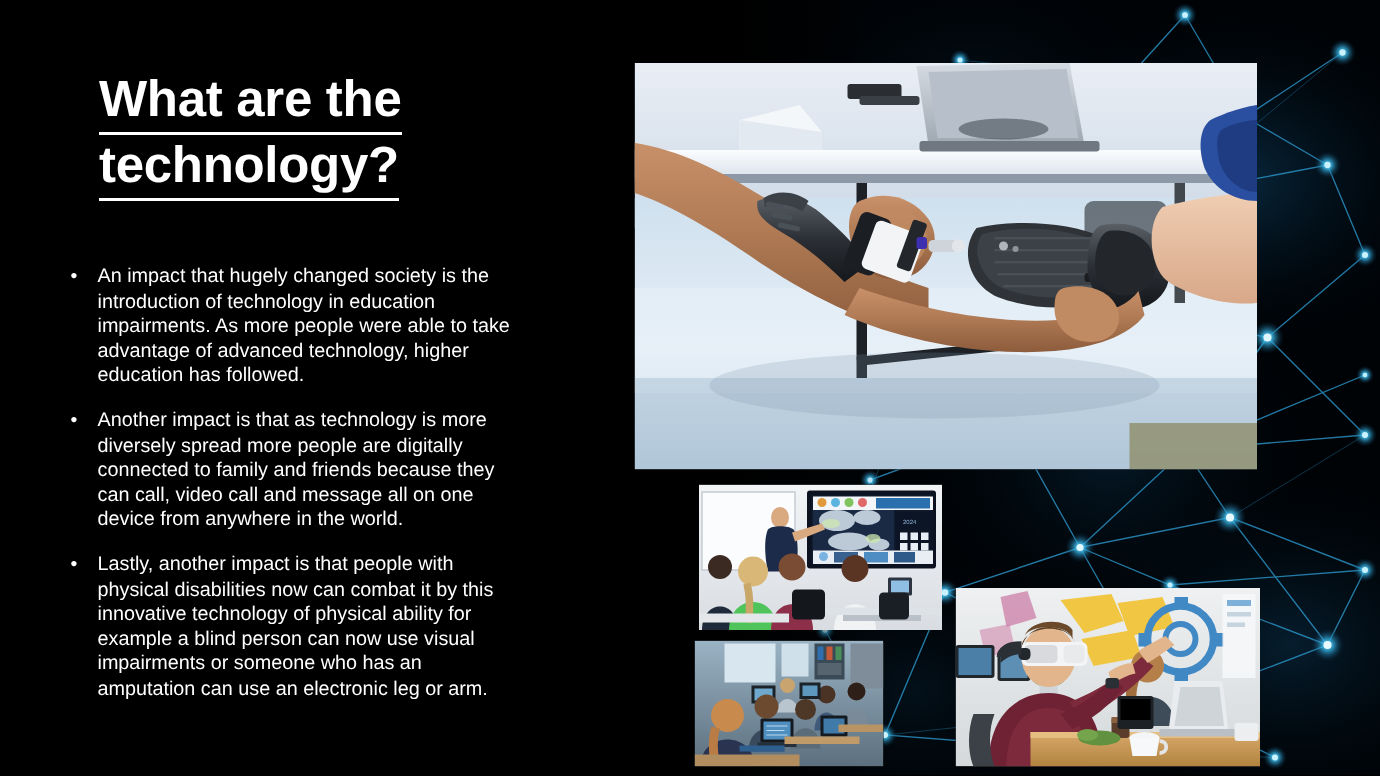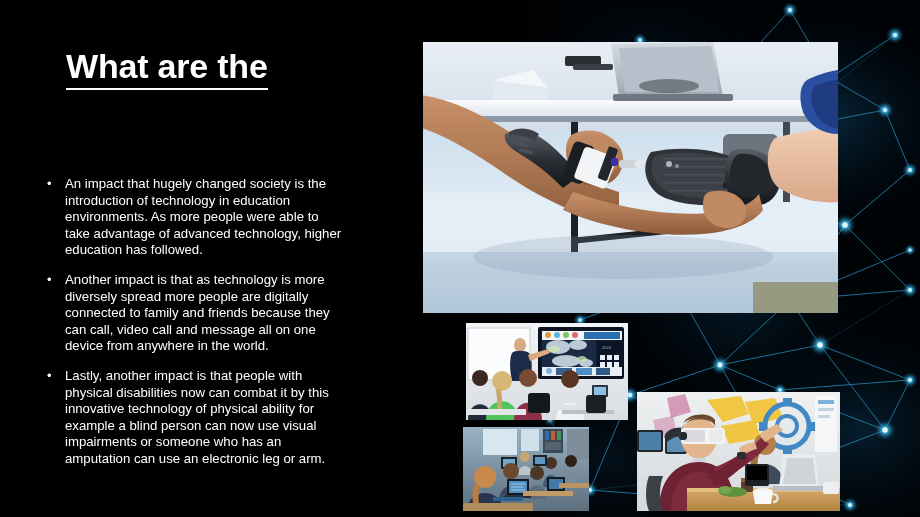--- a/index.html
+++ b/index.html
@@ -230,26 +230,27 @@
       </g>
 
       <rect x="0" y="0" width="430" height="517" fill="url(#edgeFade)"></rect>
     </svg>
   </div>
 
   <div class="text-col">
 
     <div class="title">
       <span class="tline">What are the</span>
+      <span class="tline">technology?</span>
     </div>
 
     <div class="bullets">
       <div class="bullet">
         <span class="dot">•</span>
-        <span class="btext">An impact that hugely changed society is the introduction of technology in education environments. As more people were able to take advantage of advanced technology, higher education has followed.</span>
+        <span class="btext">An impact that hugely changed society is the introduction of technology in education impairments. As more people were able to take advantage of advanced technology, higher education has followed.</span>
       </div>
       <div class="bullet">
         <span class="dot">•</span>
         <span class="btext">Another impact is that as technology is more diversely spread more people are digitally connected to family and friends because they can call, video call and message all on one device from anywhere in the world.</span>
       </div>
       <div class="bullet">
         <span class="dot">•</span>
         <span class="btext">Lastly, another impact is that people with physical disabilities now can combat it by this innovative technology of physical ability for example a blind person can now use visual impairments or someone who has an amputation can use an electronic leg or arm.</span>
       </div>
     </div>

